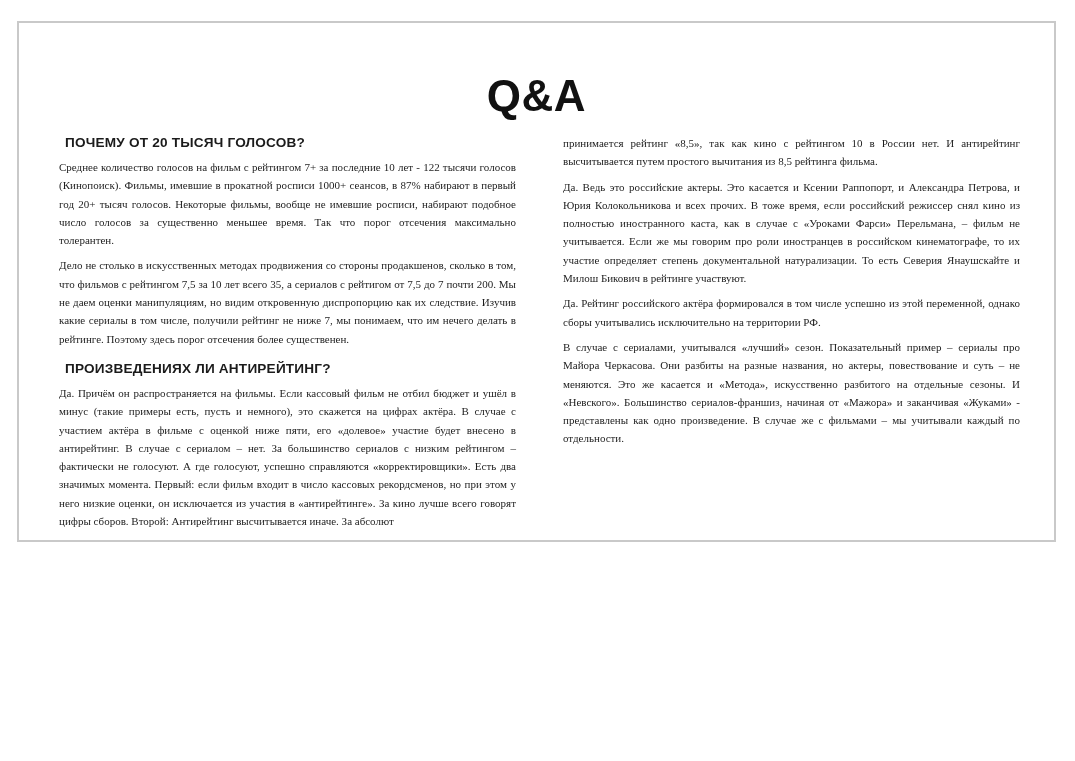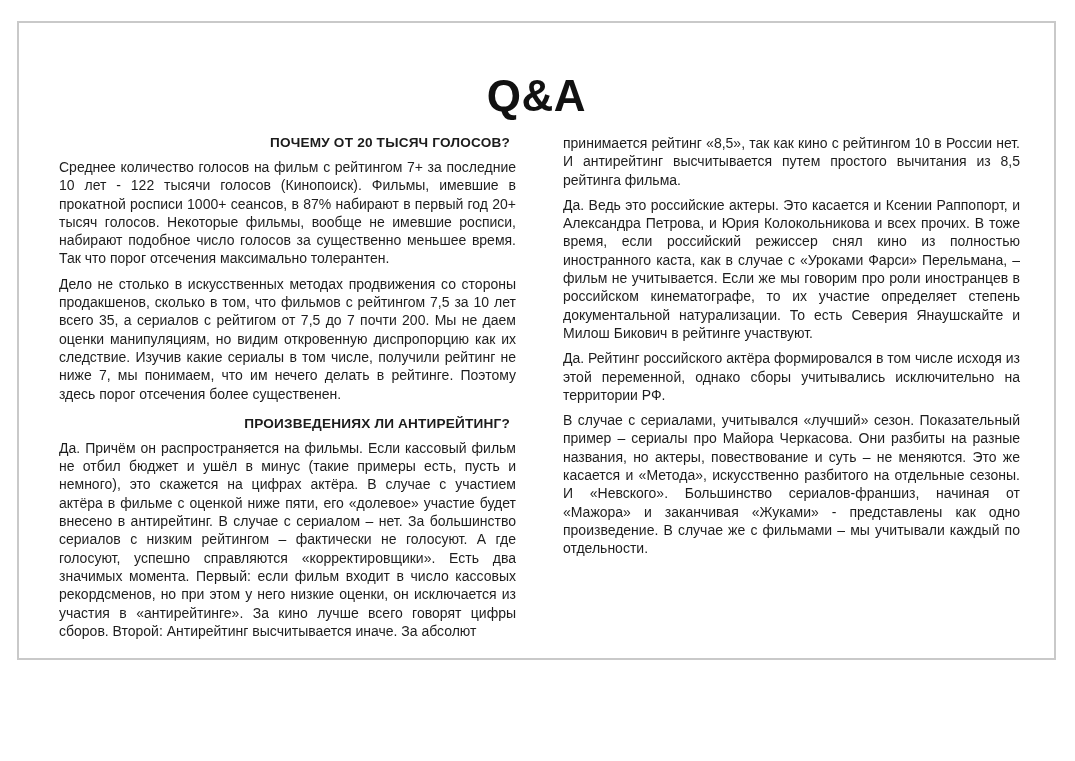--- a/index.html
+++ b/index.html
@@ -10,21 +10,21 @@
     height: 761px;
     font-family: "Liberation Serif", serif;
     color: #1c1c1c;
     -webkit-font-smoothing: antialiased;
   }
   .sheet {
     position: absolute;
     left: 17px;
     top: 21px;
     width: 1039px;
-    height: 639px;
+    height: 521px;
     box-sizing: border-box;
     background: #ffffff;
     border: 2px solid #c9c9c9;
     padding: 50px 40px 0 40px;
     overflow: hidden;
   }
   .title {
     margin: 0 0 14px 0;
     text-align: center;
     font-family: "Liberation Sans", sans-serif;
@@ -41,31 +41,31 @@
   }
   .column {
     width: 457px;
     flex: 0 0 457px;
   }
   h2.question {
     font-family: "Liberation Sans", sans-serif;
     font-weight: 700;
     font-size: 13.6px;
     line-height: 19px;
-    text-align: right;
+    text-align: left;
     letter-spacing: 0.2px;
     color: #1b1b1b;
     margin: 11px 6px 6px 6px;
   }
   .column > h2.question:first-child {
     margin-top: 0;
   }
   p.answer {
-    font-family: Liberation Sans, sans-serif;
-    font-size: 14px;
+    font-family: Liberation Serif, serif;
+    font-size: 11px;
     line-height: 18.3px;
     text-align: justify;
     margin: 0 0 7px 0;
     color: #1d1d1d;
   }
   .column > p.answer:first-child {
     margin-top: 1px;
   }
 </style>
 </head>
@@ -77,17 +77,17 @@
     <div class="column">
         <h2 class="question">ПОЧЕМУ ОТ 20 ТЫСЯЧ ГОЛОСОВ?</h2>
         <p class="answer">Среднее количество голосов на фильм с рейтингом 7+ за последние 10 лет - 122 тысячи голосов (Кинопоиск). Фильмы, имевшие в прокатной росписи 1000+ сеансов, в 87% набирают в первый год 20+ тысяч голосов. Некоторые фильмы, вообще не имевшие росписи, набирают подобное число голосов за существенно меньшее время. Так что порог отсечения максимально толерантен.</p>
         <p class="answer">Дело не столько в искусственных методах продвижения со стороны продакшенов, сколько в том, что фильмов с рейтингом 7,5 за 10 лет всего 35, а сериалов с рейтигом от 7,5 до 7 почти 200. Мы не даем оценки манипуляциям, но видим откровенную диспропорцию как их следствие. Изучив какие сериалы в том числе, получили рейтинг не ниже 7, мы понимаем, что им нечего делать в рейтинге. Поэтому здесь порог отсечения более существенен.</p>
         <h2 class="question">ПРОИЗВЕДЕНИЯХ ЛИ АНТИРЕЙТИНГ?</h2>
         <p class="answer">Да. Причём он распространяется на фильмы. Если кассовый фильм не отбил бюджет и ушёл в минус (такие примеры есть, пусть и немного), это скажется на цифрах актёра. В случае с участием актёра в фильме с оценкой ниже пяти, его «долевое» участие будет внесено в антирейтинг. В случае с сериалом – нет. За большинство сериалов с низким рейтингом – фактически не голосуют. А где голосуют, успешно справляются «корректировщики». Есть два значимых момента. Первый: если фильм входит в число кассовых рекордсменов, но при этом у него низкие оценки, он исключается из участия в «антирейтинге». За кино лучше всего говорят цифры сборов. Второй: Антирейтинг высчитывается иначе. За абсолют</p>
       </div>
     <div class="column">
         <p class="answer">принимается рейтинг «8,5», так как кино с рейтингом 10 в России нет. И антирейтинг высчитывается путем простого вычитания из 8,5 рейтинга фильма.</p>
         <p class="answer">Да. Ведь это российские актеры. Это касается и Ксении Раппопорт, и Александра Петрова, и Юрия Колокольникова и всех прочих. В тоже время, если российский режиссер снял кино из полностью иностранного каста, как в случае с «Уроками Фарси» Перельмана, – фильм не учитывается. Если же мы говорим про роли иностранцев в российском кинематографе, то их участие определяет степень документальной натурализации. То есть Северия Янаушскайте и Милош Бикович в рейтинге участвуют.</p>
-        <p class="answer">Да. Рейтинг российского актёра формировался в том числе исходя из этой переменной, однако сборы учитывались исключительно на территории РФ.</p>
+        <p class="answer">Да. Рейтинг российского актёра формировался в том числе успешно из этой переменной, однако сборы учитывались исключительно на территории РФ.</p>
         <p class="answer">В случае с сериалами, учитывался «лучший» сезон.  Показательный пример – сериалы про Майора Черкасова. Они разбиты на разные названия, но актеры, повествование и суть – не меняются. Это же касается и «Метода», искусственно разбитого на отдельные сезоны. И «Невского». Большинство сериалов-франшиз, начиная от «Мажора» и заканчивая «Жуками»  - представлены как одно произведение. В случае же с фильмами – мы учитывали каждый по отдельности.</p>
       </div>
   </div>
 </div>
 
 </body></html>

